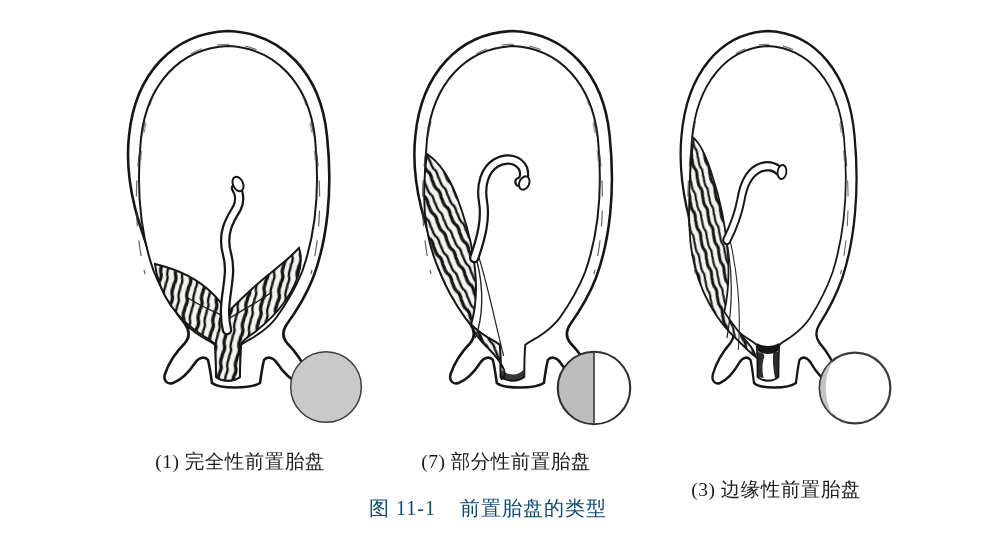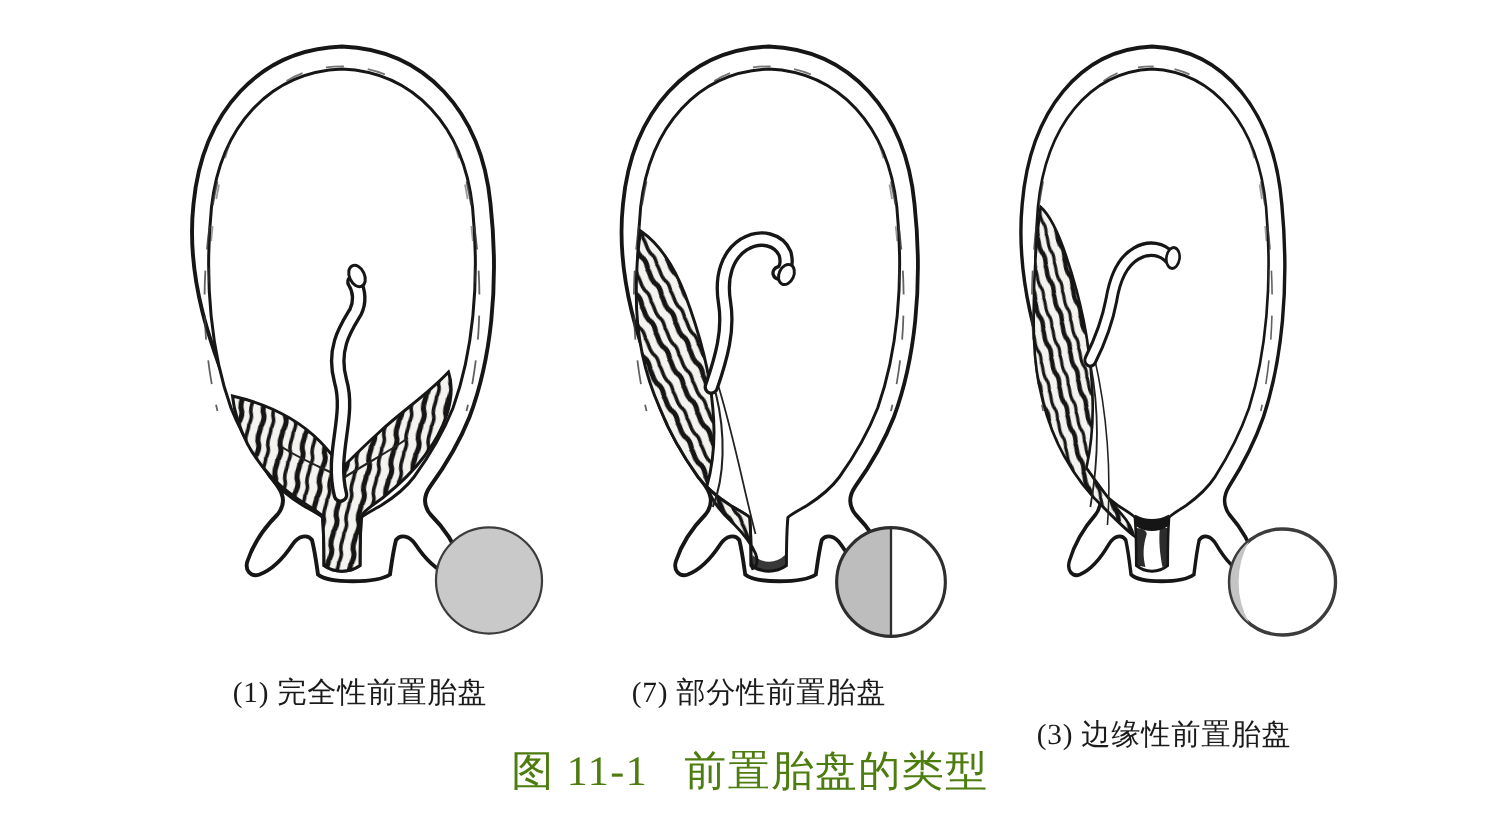--- a/index.html
+++ b/index.html
@@ -20,26 +20,26 @@
     font-size:19.5px;
     letter-spacing:0.5px;
     white-space:nowrap;
     color:#1b1b1b;
   }
   .panel-label.l1{left:240px;}
   .panel-label.l2{left:506px;}
   .panel-label.l3{left:776px;margin-top:28px;}
   .fig-caption{
     position:absolute;
-    top:495px;left:500px;
+    top:495px;left:488px;
     transform:translateX(-50%);
-    font-size:28px;
+    font-size:20px;
     letter-spacing:1px;
     white-space:nowrap;
-    color:#4d7c0f;
+    color:#0c4a6e;
   }
   .fig-caption .cap-prefix{margin-right:24px;}
 </style>
 </head>
 <body>
 
 <div class="page">
 
   <svg class="uterus-svg" style="left:93px;top:26px;" width="270" height="368" viewBox="0 0 270 368">
     <defs>

